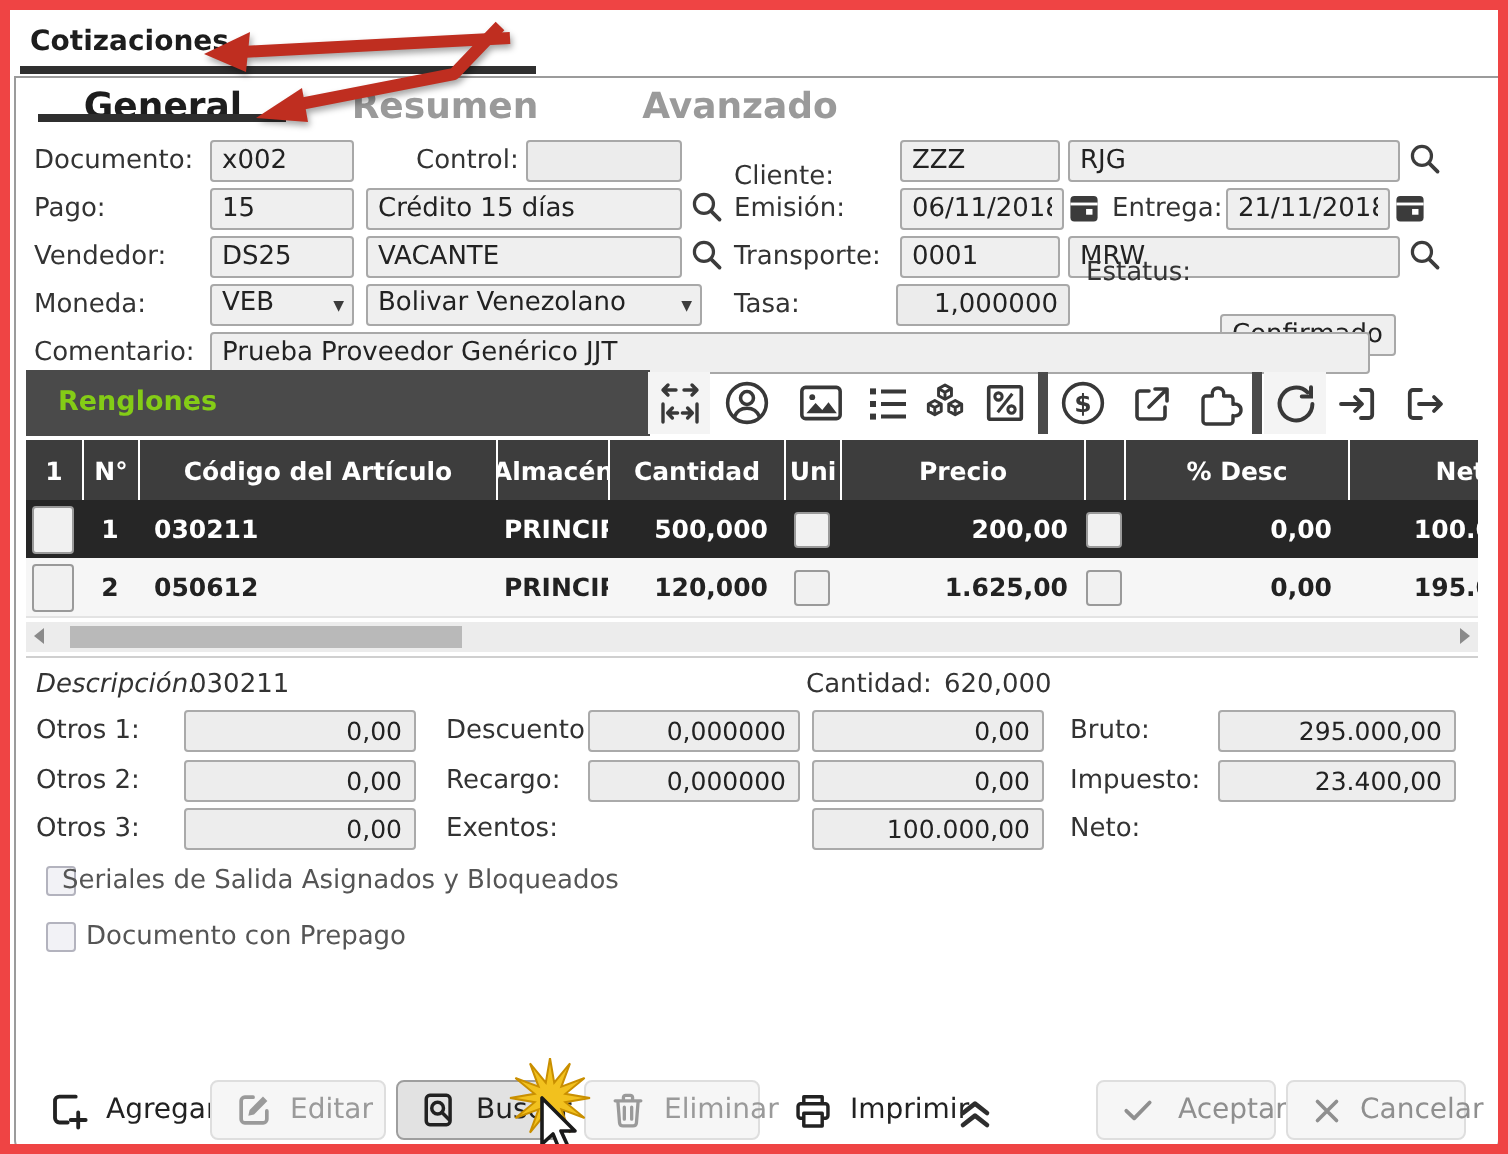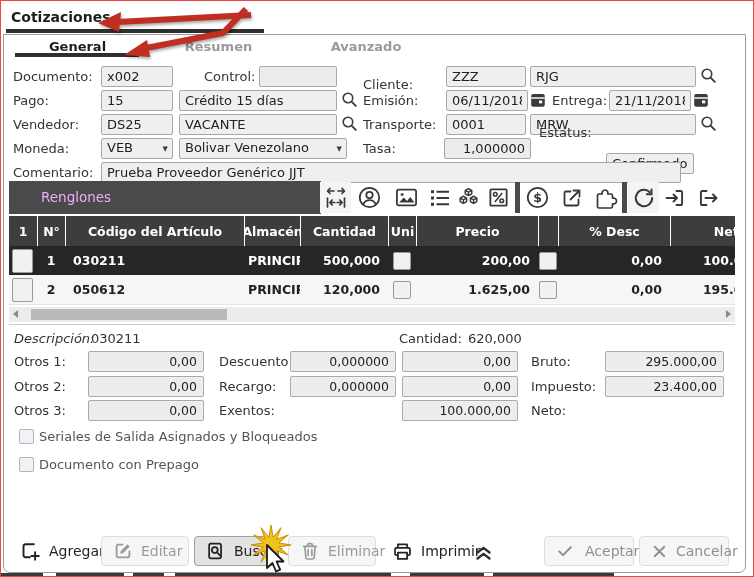--- a/index.html
+++ b/index.html
@@ -1,30 +1,30 @@
 <!DOCTYPE html>
 <html><head>
 <meta charset="utf-8">
 <style>
   html,body{margin:0;padding:0;background:#fff;}
   .win{position:relative;width:754px;height:577px;background:#fff;overflow:hidden;
-       font-family:"DejaVu Sans","Liberation Sans",sans-serif;border:1px solid #ef4444;box-sizing:border-box;}
+       font-family:"DejaVu Sans","Liberation Sans",sans-serif;border:5px solid #ef4444;box-sizing:border-box;}
   .abs{position:absolute;}
   .lbl{position:absolute;font-size:13px;color:#333;white-space:nowrap;}
   .inp{position:absolute;box-sizing:border-box;height:21px;background:#efefef;border:1px solid #a8a8a8;
        border-radius:2px;font-family:inherit;font-size:13px;color:#222;padding:0 5px;outline:none;}
   .inp.num{text-align:right;}
   .sel{position:absolute;box-sizing:border-box;height:21px;background:#efefef;border:1px solid #a8a8a8;
        border-radius:2px;font-size:13px;color:#222;padding:1px 16px 0 5px;cursor:default;white-space:nowrap;overflow:hidden;}
   .dd{position:absolute;right:4px;top:6px;font-size:7px;color:#3c3c3c;}
   .iconbtn{position:absolute;top:181px;height:31px;display:flex;align-items:center;justify-content:center;color:#383838;cursor:pointer;}
   .iconbtn.litbg{background:#f4f4f4;}
   .vsep{position:absolute;top:181px;width:5px;height:31px;background:#4a4a4a;}
-  .renglones-bar{position:absolute;left:8px;top:180px;width:312px;height:33px;background:#4a4a4a;color:#f0abfc;
-       font-size:13.5px;font-weight:normal;line-height:33px;padding-left:32px;box-sizing:border-box;}
+  .renglones-bar{position:absolute;left:8px;top:180px;width:312px;height:33px;background:#4a4a4a;color:#84cc16;
+       font-size:13.5px;font-weight:bold;line-height:33px;padding-left:16px;box-sizing:border-box;}
   .grid{position:absolute;left:8px;top:215px;width:726px;height:89px;overflow:hidden;}
   .grow{display:flex;width:781px;height:29px;font-size:12.5px;font-weight:bold;align-items:stretch;}
   .ghead{height:30px;background:#3d3d3d;color:#fff;}
   .gcell{box-sizing:border-box;display:flex;align-items:center;flex:none;white-space:nowrap;overflow:hidden;}
   .ghead .gcell{justify-content:center;border-left:1px solid #fff;font-size:12.5px;}
   .ghead .gcell:first-child{border-left:none;}
   .c-sel{width:28px}.c-n{width:28px}.c-cod{width:179px}.c-alm{width:56px}.c-cant{width:88px}
   .c-uni{width:28px}.c-pre{width:122px}.c-chk{width:20px}.c-desc{width:112px}.c-neto{width:120px}
   .al{justify-content:flex-start;padding-left:8px}.ar{justify-content:flex-end;padding-right:8px}.ac{justify-content:center}
   .row-sel{background:#262626;color:#fff;}
@@ -36,21 +36,21 @@
   .sarrow{position:absolute;top:3px;width:0;height:0;border-top:4.5px solid transparent;border-bottom:4.5px solid transparent;}
   .sinp{position:absolute;box-sizing:border-box;height:21px;background:#ededed;border:1px solid #aaa;border-radius:2px;
         text-align:right;font-family:inherit;font-size:12.5px;color:#222;padding:0 6px;outline:none;}
   .chk{position:absolute;width:13px;height:13px;background:#f2f2f6;border:1px solid #b3b3be;border-radius:2px;cursor:pointer;}
   .btn{position:absolute;top:535px;height:30px;display:flex;align-items:center;gap:7px;font-size:14px;
        padding:0 10px;box-sizing:border-box;cursor:pointer;border-radius:4px;color:#222;}
   .btn.soft{background:#f6f6f6;border:1px solid #dedede;color:#9a9a9a;}
   .btn.pressed{background:#e2e2e2;border:1px solid #9e9e9e;color:#222;}
   .btn svg{flex:none;}
   .tabline{position:absolute;background:#2f2f2f;}
-  .tab2{position:absolute;top:38px;height:17px;font-size:13px;text-align:center;cursor:pointer;}
+  .tab2{position:absolute;top:38px;height:17px;font-size:18px;text-align:center;cursor:pointer;}
   .strip{position:absolute;top:572px;height:5px;background:#3a3a3a;}
   .noptr{pointer-events:none;}
 </style>
 </head>
 <body>
 
 <div class="win">
 
   <div class="lbl" style="left:10px;top:8px;font-size:14px;font-weight:bold;color:#1d1d1d;">Cotizaciones</div>
   <div class="tabline" style="left:5px;top:28px;width:258px;height:4px;"></div>
@@ -291,21 +291,21 @@
   <div class="lbl" style="left:530px;top:378px;">Impuesto:</div>
   <input class="sinp" style="left: 604px; top: 375px; width: 119px;" readonly="" value="23.400,00">
 
   <div class="lbl" style="left:13px;top:402px;">Otros 3:</div>
   <input class="sinp" style="left: 87px; top: 399px; width: 116px;" readonly="" value="0,00">
   <div class="lbl" style="left:218px;top:402px;">Exentos:</div>
   <input class="sinp" style="left: 401px; top: 399px; width: 116px;" readonly="" value="100.000,00">
   <div class="lbl" style="left:530px;top:402px;">Neto:</div>
 
   <span class="chk" style="left:18px;top:428px;"></span>
-  <div class="lbl" style="left:38px;top:428px;color:#555;text-align:center;">Seriales de Salida Asignados y Bloqueados</div>
+  <div class="lbl" style="left:26px;top:428px;color:#555;text-align:center;">Seriales de Salida Asignados y Bloqueados</div>
   <span class="chk" style="left:18px;top:456px;"></span>
   <div class="lbl" style="left:38px;top:456px;color:#555;">Documento con Prepago</div>
 
   <div class="btn" style="left:8px;">
     <svg width="23" height="23" viewBox="0 0 24 24" fill="none" stroke="currentColor" stroke-width="2" stroke-linecap="round">
       <path d="M15.5 4.5H7A2.3 2.3 0 0 0 4.7 6.8v8.9A2.3 2.3 0 0 0 7 18h4.3"></path>
         <path d="M16.8 12.8v7.8M12.9 16.7h7.8"></path>
       </svg>
     <span>Agregar</span>
     </div>

